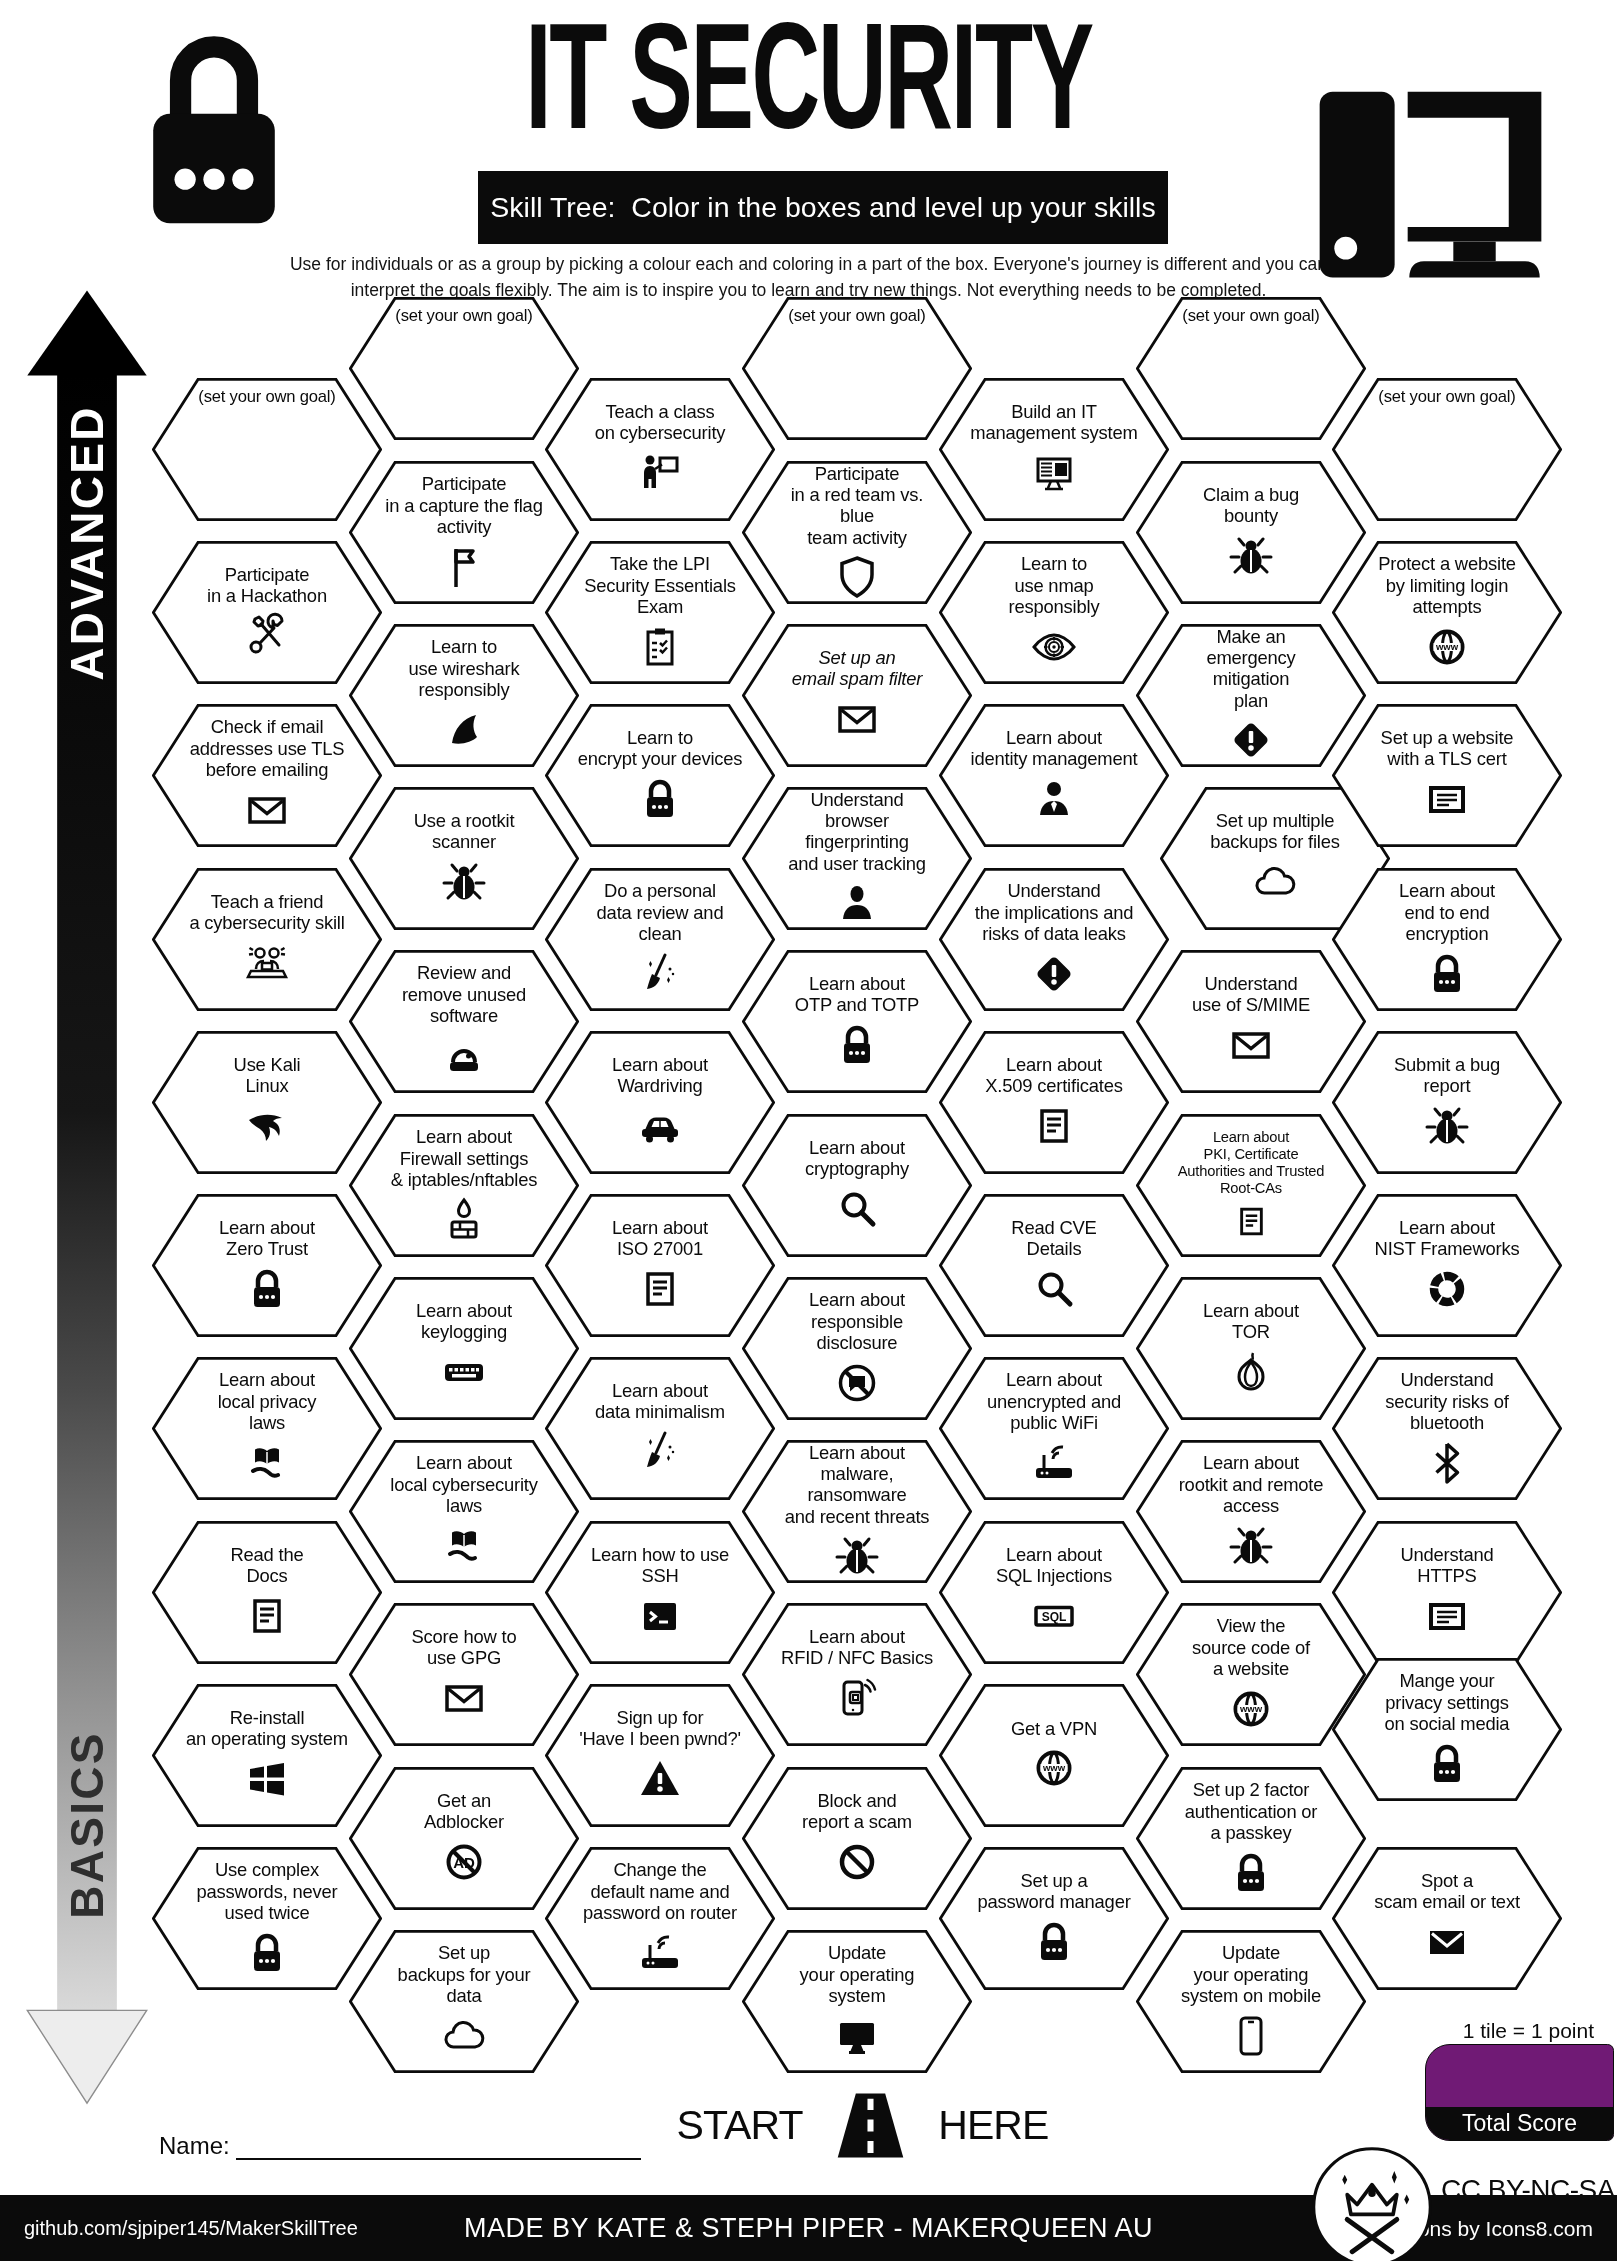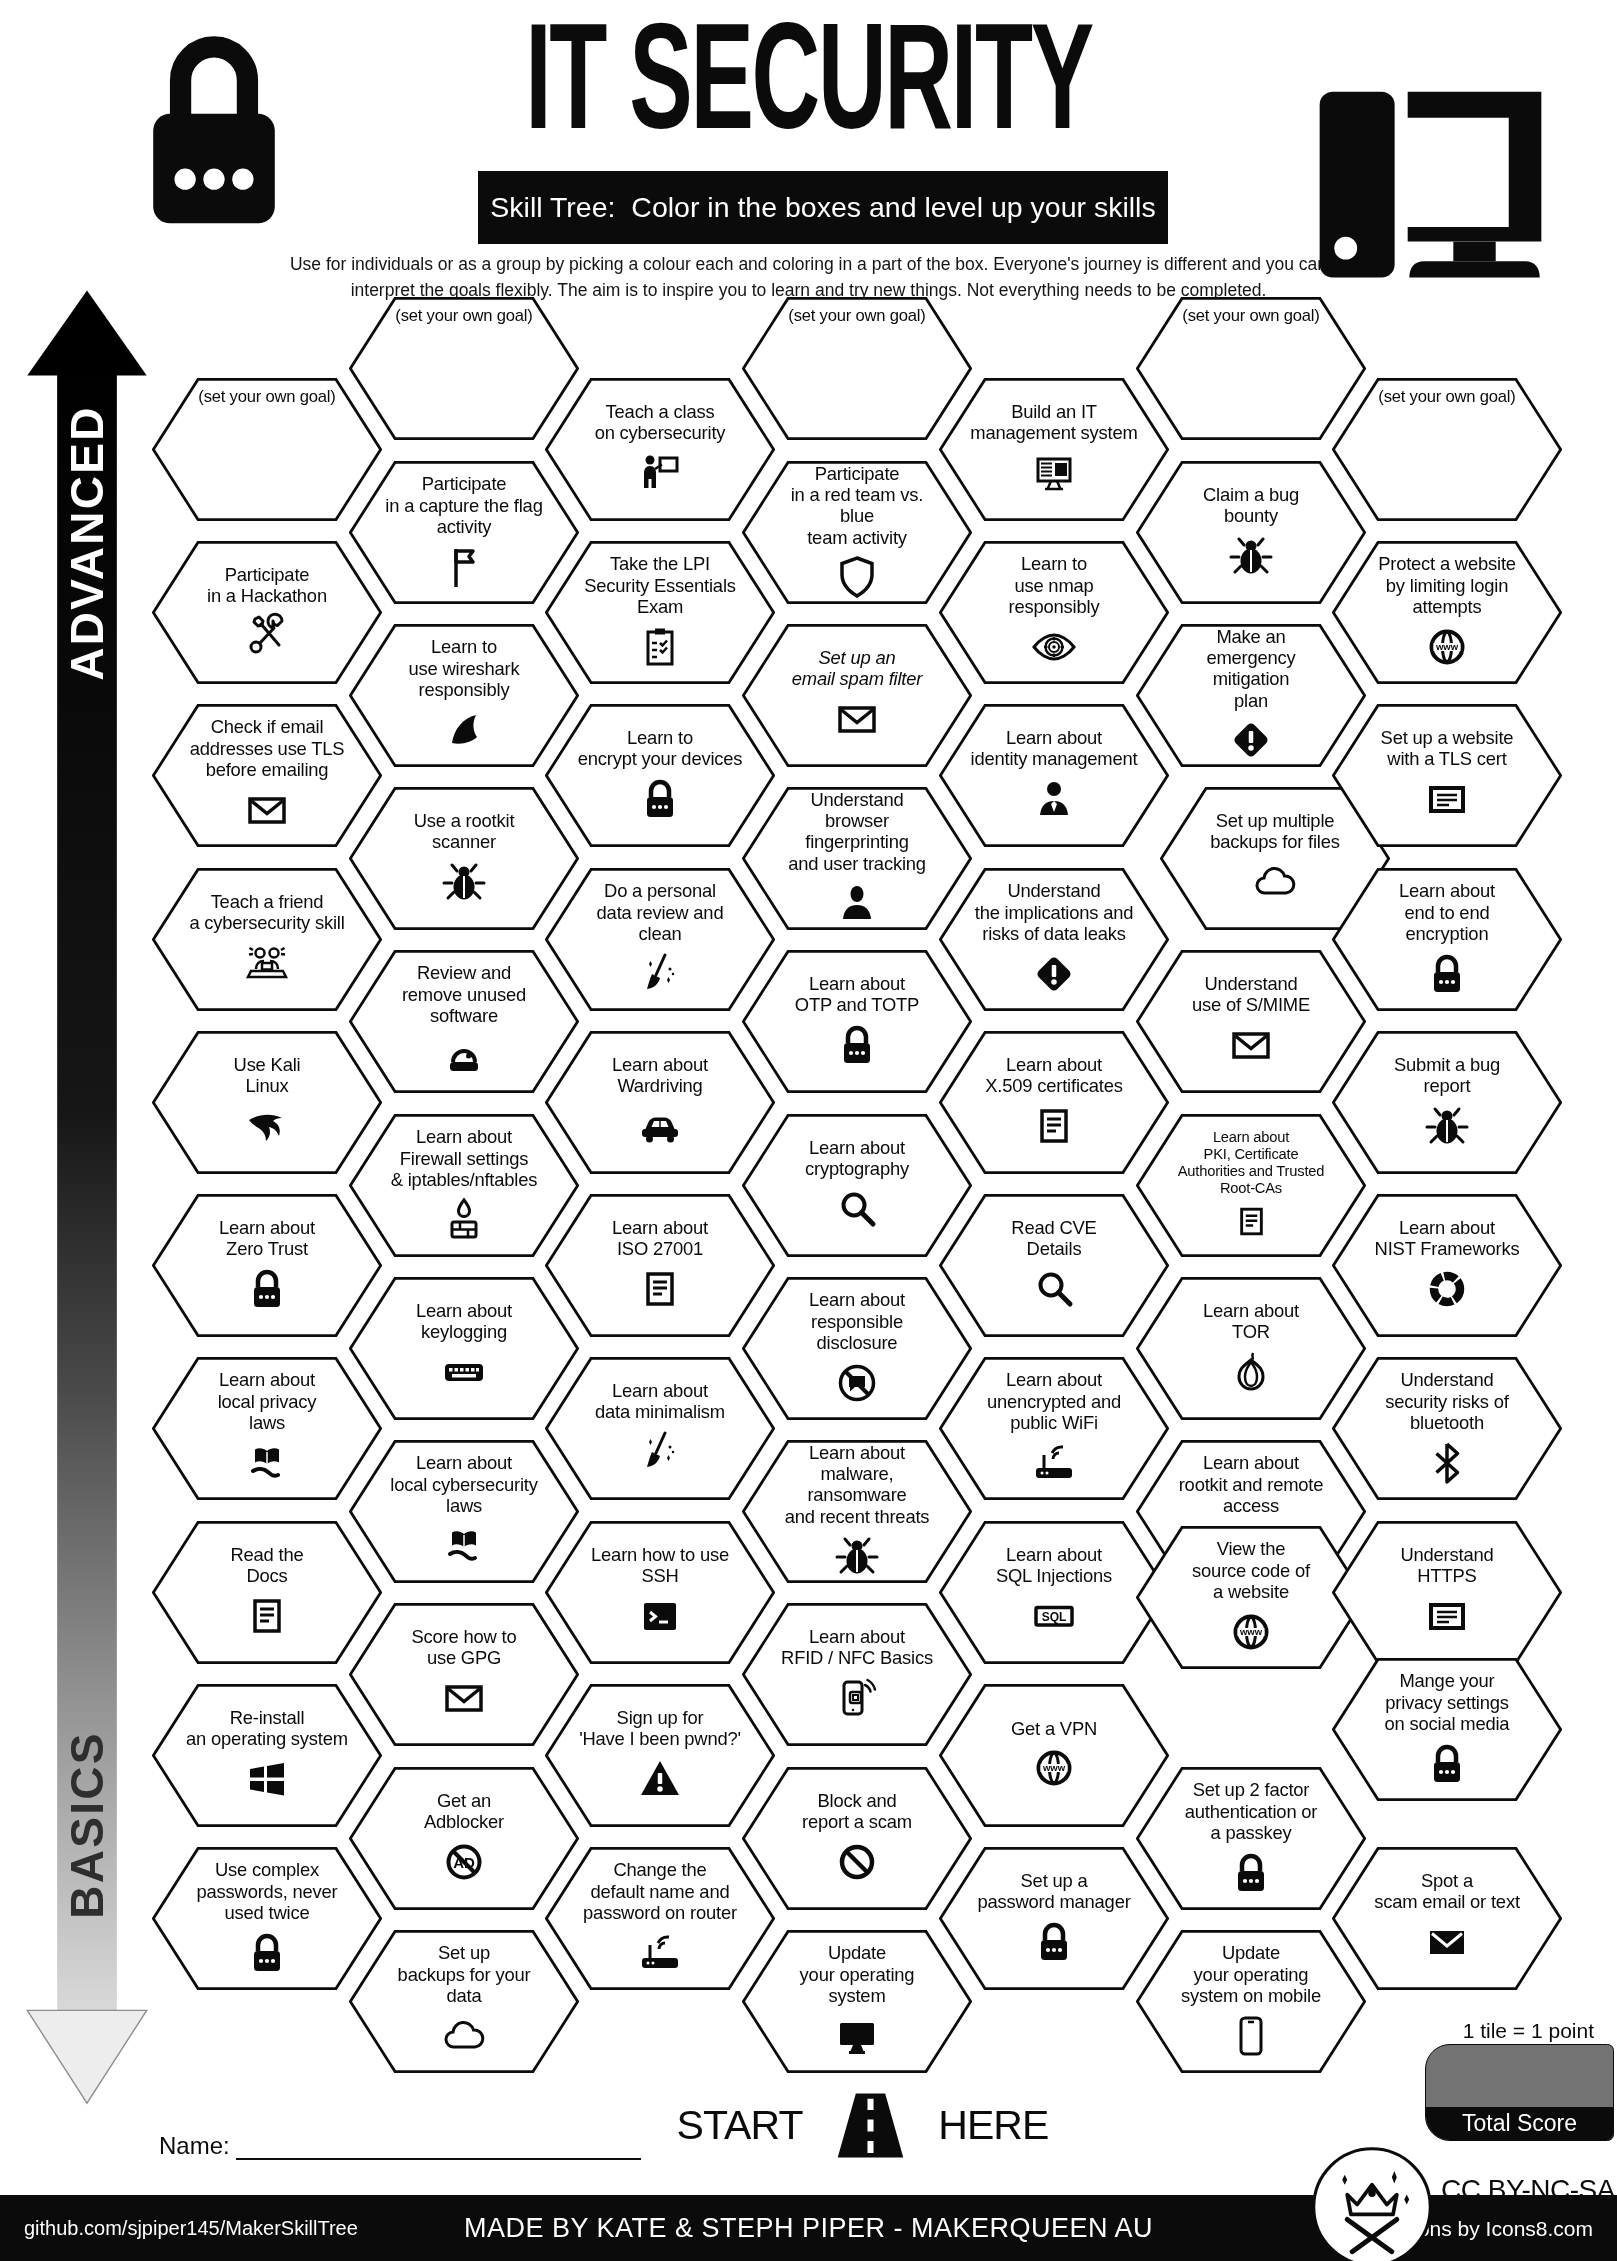--- a/index.html
+++ b/index.html
@@ -39,21 +39,21 @@
 
   
   #start-here{left:598px;top:2091px;width:529px;display:flex;align-items:center;justify-content:center;gap:19.3px;
               font-size:41px;font-weight:400;letter-spacing:-0.9px}
   #road-icon{width:97px;height:69px}
   #road-icon svg{width:100%;height:100%}
   #name-row{left:159px;top:2132px;font-size:24px;display:flex;align-items:flex-end}
   #name-line{display:inline-block;width:405px;border-bottom:2.8px solid #0b0b0b;margin-left:6.4px;height:24px}
   #tile-note{right:23px;top:2019px;font-size:21px}
   #total-score-box{left:1425px;top:2044px;width:189px;height:97px;border:1.4px solid #0b0b0b;border-radius:25px 6.4px 6.4px 25px;
-                   box-sizing:border-box;overflow:hidden;background:#737373;display:flex;flex-direction:column;justify-content:flex-end}
+                   box-sizing:border-box;overflow:hidden;background:#701a75;display:flex;flex-direction:column;justify-content:flex-end}
   #total-score-bar{height:33px;background:#0b0b0b;color:#fff;font-size:23px;display:flex;align-items:center;justify-content:center}
   #cc-logo{left:1310px;top:2145px;width:124px;height:124px;z-index:4}
   #cc-logo svg{width:100%;height:100%}
   #license-text{left:1441px;top:2174px;font-size:28px;letter-spacing:-0.5px}
   #footer-bar{left:0;top:2195px;width:1617px;height:67px;background:#0b0b0b;color:#fff;display:flex;align-items:center;z-index:2}
   #footer-github{position:absolute;left:24px;font-size:20px}
   #footer-credit{position:absolute;left:0;right:0;text-align:center;font-size:27px;letter-spacing:0.5px}
   #footer-icons{position:absolute;right:24px;font-size:21px}
 </style>
 </head>
@@ -970,21 +970,21 @@
         <div class="hex-icon"><svg viewBox="0 0 100 100">
               <g stroke="#0b0b0b" stroke-width="6" fill="none" stroke-linecap="round">
                 <path d="M36 28 26 16M64 28 74 16M26 52H10M74 52H90M30 70 18 82M70 70 82 82"></path>
               </g>
               <circle cx="50" cy="30" r="11" fill="#0b0b0b"></circle>
               <ellipse cx="50" cy="60" rx="21" ry="25" fill="#0b0b0b"></ellipse>
               <path d="M50 38v44" stroke="#fff" stroke-width="4"></path>
             </svg></div>
       </div>
     </div>
-      <div class="hex" style="left: 1136px; top: 1526px;">
+      <div class="hex" style="left: 1136px; top: 1603px;">
       <svg class="shape" viewBox="0 0 500 310" preserveAspectRatio="none">
         <polygon points="100,3 400,3 497,155 400,307 100,307 3,155" fill="#ffffff" stroke="#0b0b0b" stroke-width="6"></polygon>
       </svg>
       <div class="hex-content">
         <div class="hex-label">View the
 source code of
 a website</div>
         <div class="hex-icon"><svg viewBox="0 0 100 100">
               <circle cx="50" cy="50" r="31" fill="none" stroke="#0b0b0b" stroke-width="8"></circle>
               <path d="M50 19c-12 8-12 54 0 62M50 19c12 8 12 54 0 62" fill="none" stroke="#0b0b0b" stroke-width="6"></path>

